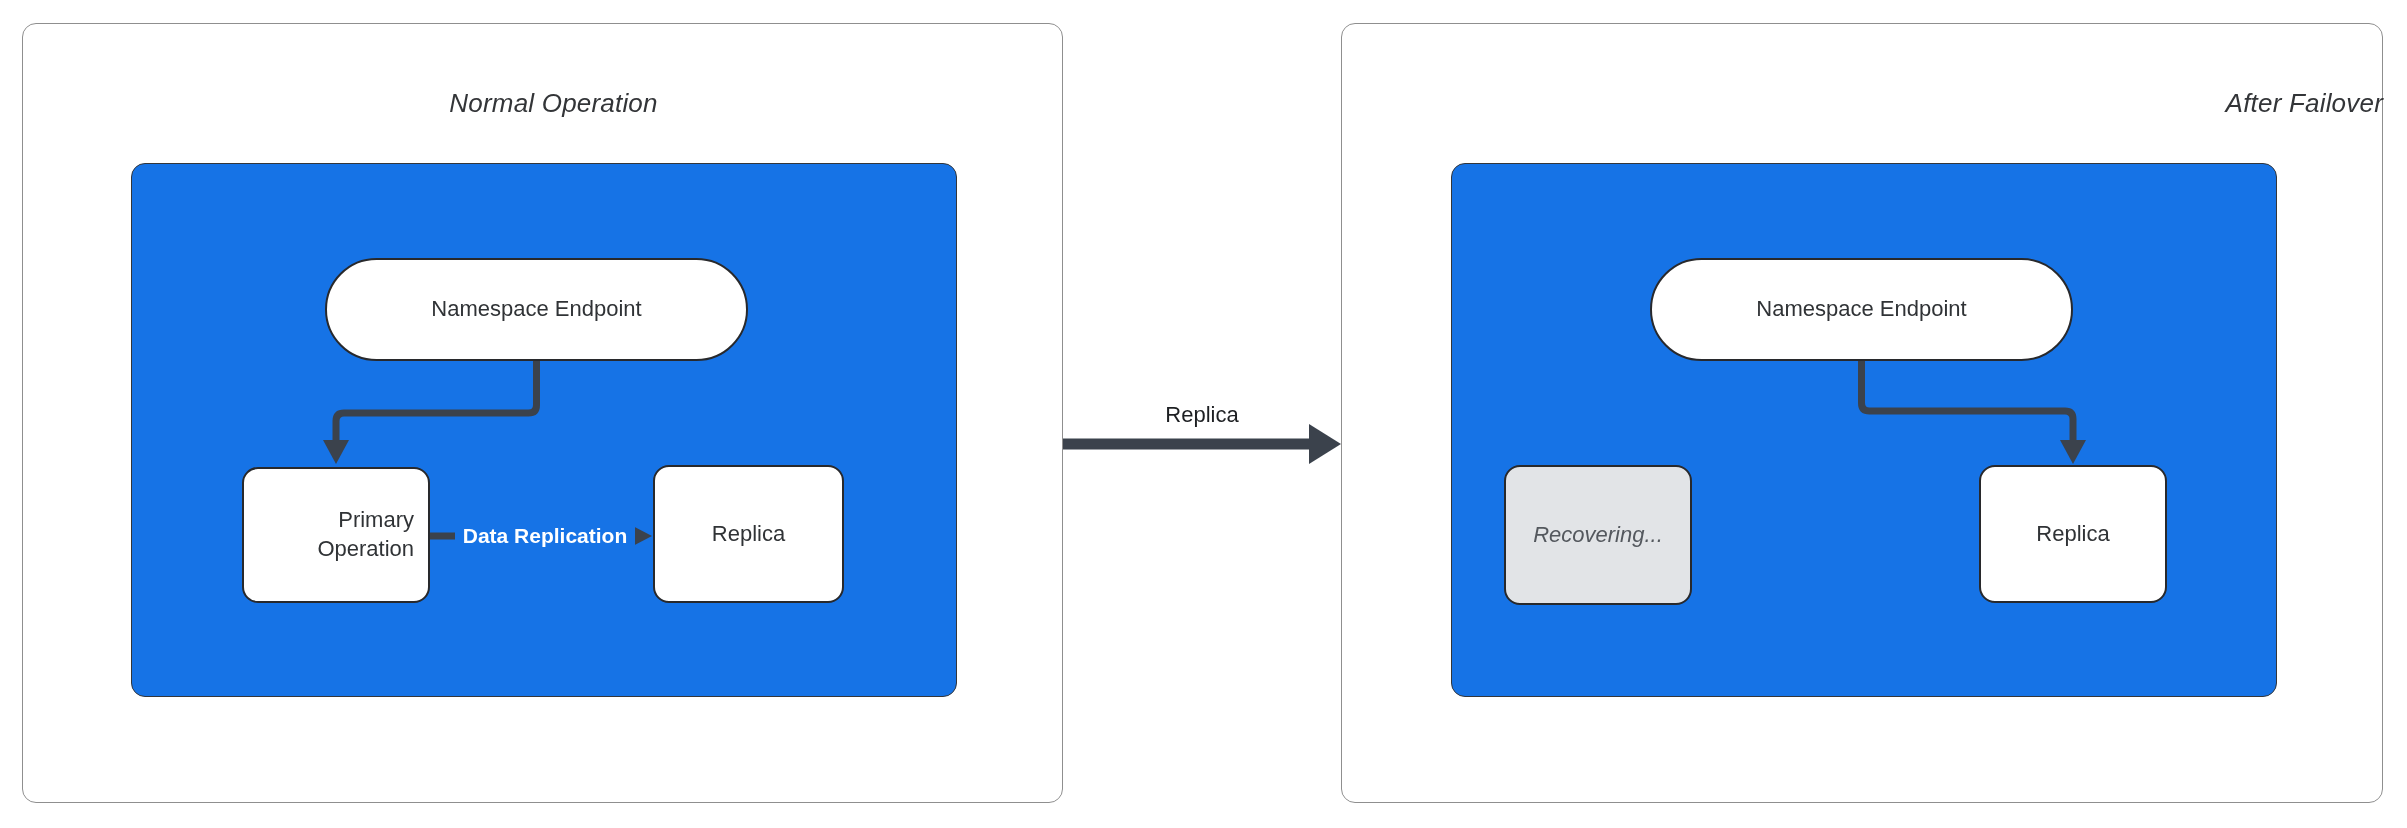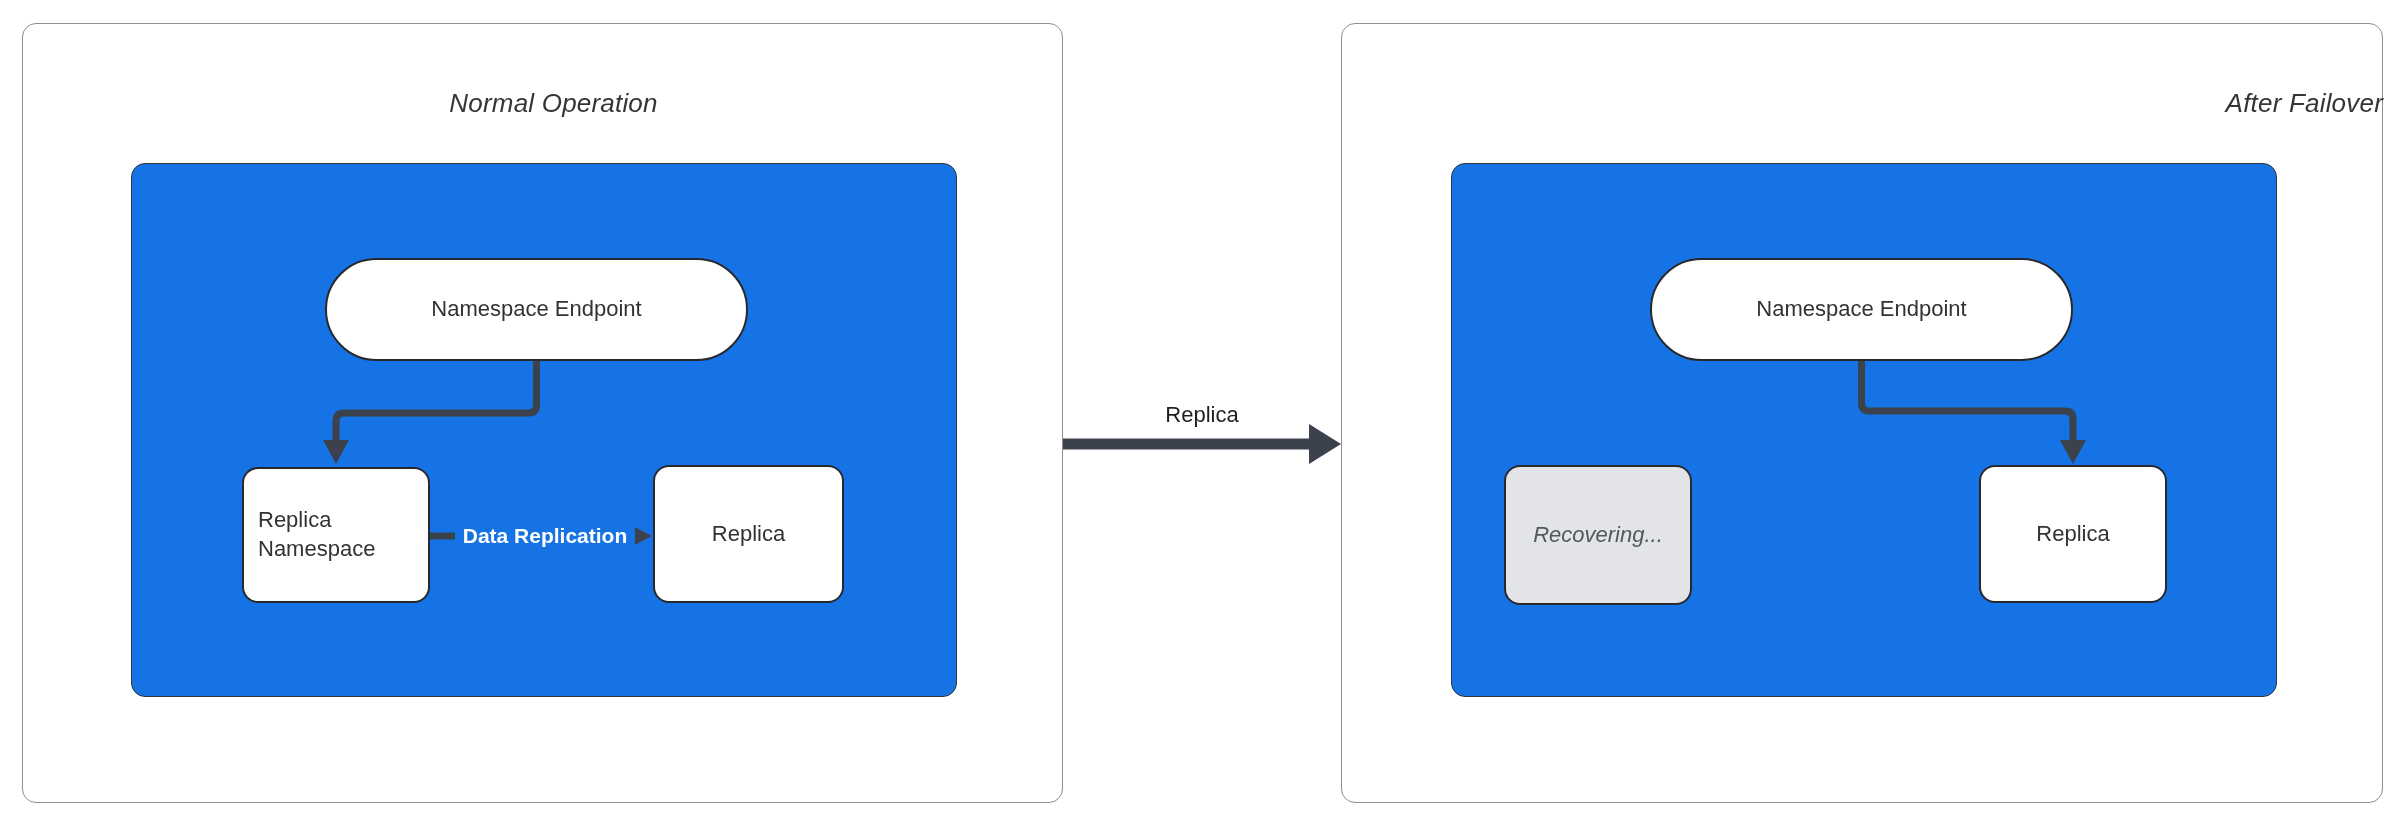--- a/index.html
+++ b/index.html
@@ -32,21 +32,21 @@
     background: #1673e6;
     border: 1px solid #33363a;
     border-radius: 14px;
   }
 
   
   .node {
     display: flex;
     align-items: center;
     justify-content: center;
-    text-align: left;
+    text-align: right;
     background: #ffffff;
     border: 2px solid #28292c;
     color: #303336;
     font-size: 22px;
     line-height: 1.3;
   }
   .pill   { border-radius: 52px; }
   .rect   { border-radius: 16px; padding: 6px 14px; }
   .muted  {
     background: #e2e4e7;
@@ -93,21 +93,21 @@
   <div class="abs panel" style="left:22px; top:23px; width:1041px; height:780px;"></div>
   <div class="abs panel-title" style="left:33px; top:88px; width:1041px;">Normal Operation</div>
 
   <div class="abs bluebox" style="left:131px; top:163px; width:826px; height:534px;"></div>
 
   <div class="abs node pill" style="left:325px; top:258px; width:423px; height:103px;">
     <span>Namespace Endpoint</span>
   </div>
 
   <div class="abs node rect" style="left:242px; top:467px; width:188px; height:136px;">
-    <span>Replica Namespace</span>
+    <span>Primary Operation</span>
   </div>
 
   <div class="abs node rect" style="left:653px; top:465px; width:191px; height:138px;">
     <span>Replica</span>
   </div>
 
   <div class="abs panel" style="left:1341px; top:23px; width:1042px; height:780px;"></div>
   <div class="abs panel-title" style="left:1341px; top:88px; width:1042px;text-align:right;">After Failover</div>
 
   <div class="abs bluebox" style="left:1451px; top:163px; width:826px; height:534px;"></div>

